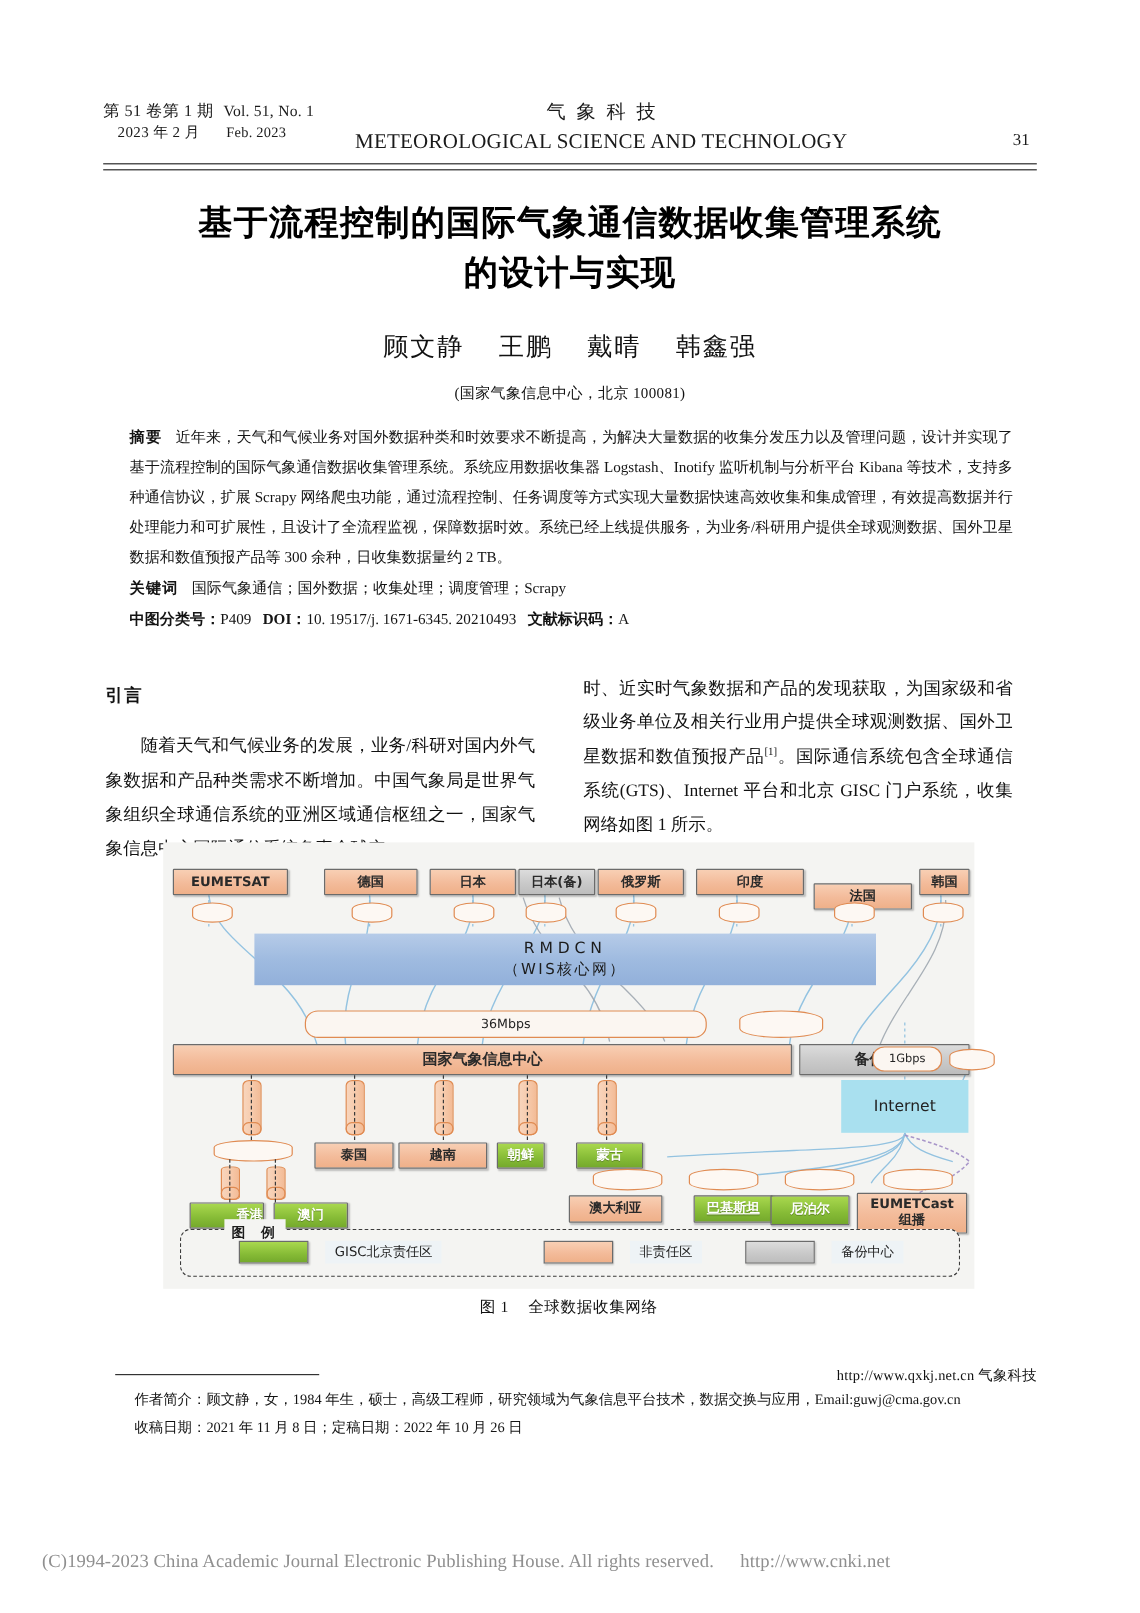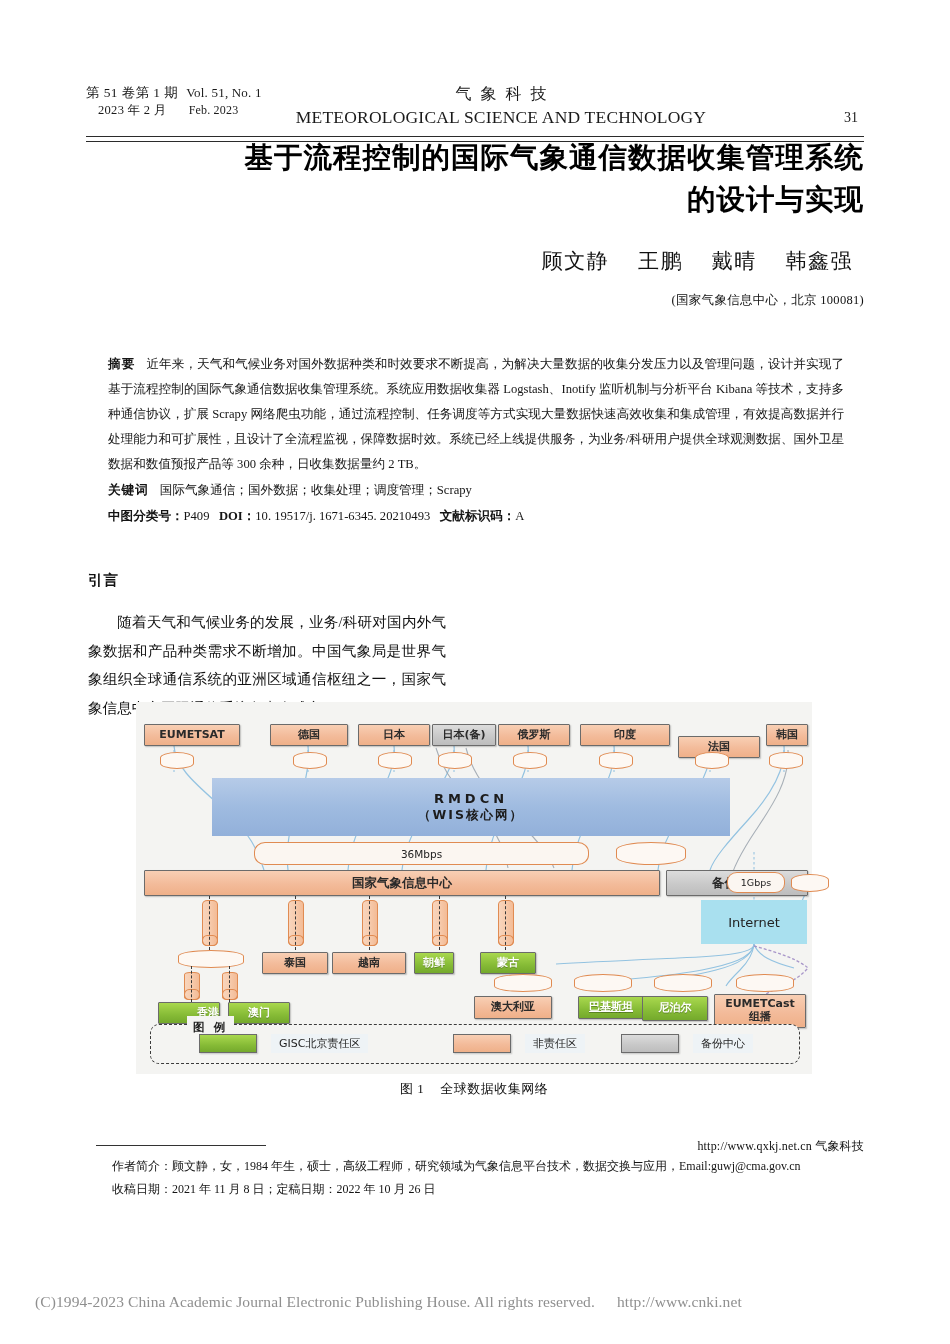--- a/index.html
+++ b/index.html
@@ -95,23 +95,23 @@
     width: 778px;
     height: 4px;
     border-top: 1.6px solid #2b2b2b;
     border-bottom: 1.1px solid #2b2b2b;
   }
 
   
   .title-block {
     position: absolute;
     left: 86px;
-    top: 137px;
+    top: 165px;
     width: 778px;
-    text-align: right;
+    text-align: center;
   }
   .art-title {
     font-family: "DejaVu Sans", "Liberation Sans", sans-serif;
     font-weight: bold;
     font-size: 28.5px;
     line-height: 1.48;
     letter-spacing: 1px;
     color: #000;
   }
   .authors {
@@ -207,28 +207,28 @@
     background: linear-gradient(180deg,#a9d84e 0%, #86bb36 60%, #74a92c 100%);
     color: #fff;
     text-shadow: 0 1px 0 rgba(0,0,0,.28);
   }
 
   .cloud-rmdcn {
     position: absolute;
     left: 76px;
     top: 76px;
     width: 518px;
-    height: 58px;
+    height: 43px;
     background: linear-gradient(180deg,#b6cbe8 0%, #9fbbe0 50%, #92b0da 100%);
     display: flex;
     flex-direction: column;
     align-items: center;
     justify-content: center;
     font-family: "DejaVu Sans", "Liberation Sans", sans-serif;
-    font-weight: bold;
+    font-weight: normal;
     font-size: 13px;
     color: #1c1c1c;
     line-height: 1.35;
   }
   .cloud-rmdcn .l1 { letter-spacing: 4px; }
   .cloud-rmdcn .l2 { letter-spacing: 2px; font-size: 12.5px; }
 
   .cloud-internet {
     position: absolute;
     left: 565px;
@@ -314,21 +314,21 @@
     border: 1.6px dashed #3b3b3b;
     border-radius: 9px;
     background: #f4f4f2;
   }
   .legend-title {
     position: absolute;
     left: 36px;
     top: -9px;
     background: #f4f4f2;
     padding: 4px 6px;
-    font-family: Liberation Sans, sans-serif;
+    font-family: Liberation Mono, monospace;
     font-weight: bold;
     font-size: 11.5px;
     letter-spacing: 3px;
     color: #1d1d1d;
   }
   .lg-item {
     position: absolute;
     top: 9px;
     display: flex;
     align-items: center;
@@ -448,20 +448,23 @@
     <div class="cls-line">
       <span class="b">中图分类号：</span><span>P409</span>&nbsp;&nbsp;&nbsp;<span class="b">DOI：</span><span>10. 19517/j. 1671-6345. 20210493</span>&nbsp;&nbsp;&nbsp;<span class="b">文献标识码：</span><span>A</span>
     </div>
   </div>
 
   <div class="col col-left">
     <div class="sec-head">引言</div>
     <div class="para">随着天气和气候业务的发展，业务/科研对国内外气象数据和产品种类需求不断增加。中国气象局是世界气象组织全球通信系统的亚洲区域通信枢纽之一，国家气象信息中心国际通信系统负责全球实</div>
   </div>
 
+  <div class="col col-right">
+    <div><span>时、近实时气象数据和产品的发现获取，为国家级和省级业务单位及相关行业用户提供全球观测数据、国外卫星数据和数值预报产品</span><sup>[1]</sup><span>。国际通信系统包含全球通信系统(GTS)、Internet 平台和北京 GISC 门户系统，收集网络如图 1 所示。</span></div>
+  </div>
 
   <div class="figure">
 
     <svg class="fig-svg" width="676" height="372" viewBox="0 0 676 372">
       <g fill="none" stroke="#8ec0e0" stroke-width="1.2" opacity="0.95">
         <path d="M38,44 C40,64 55,78 80,100 C105,122 120,140 128,168"></path>
         <path d="M172,44 C174,66 168,86 160,108 C152,130 150,150 152,168"></path>
         <path d="M258,44 C260,62 250,84 236,104 C222,124 214,146 212,168"></path>
         <path d="M318,44 C320,60 306,82 292,104 C278,126 268,148 266,168"></path>
         <path d="M392,44 C394,62 384,84 372,104 C360,124 352,148 350,168"></path>

